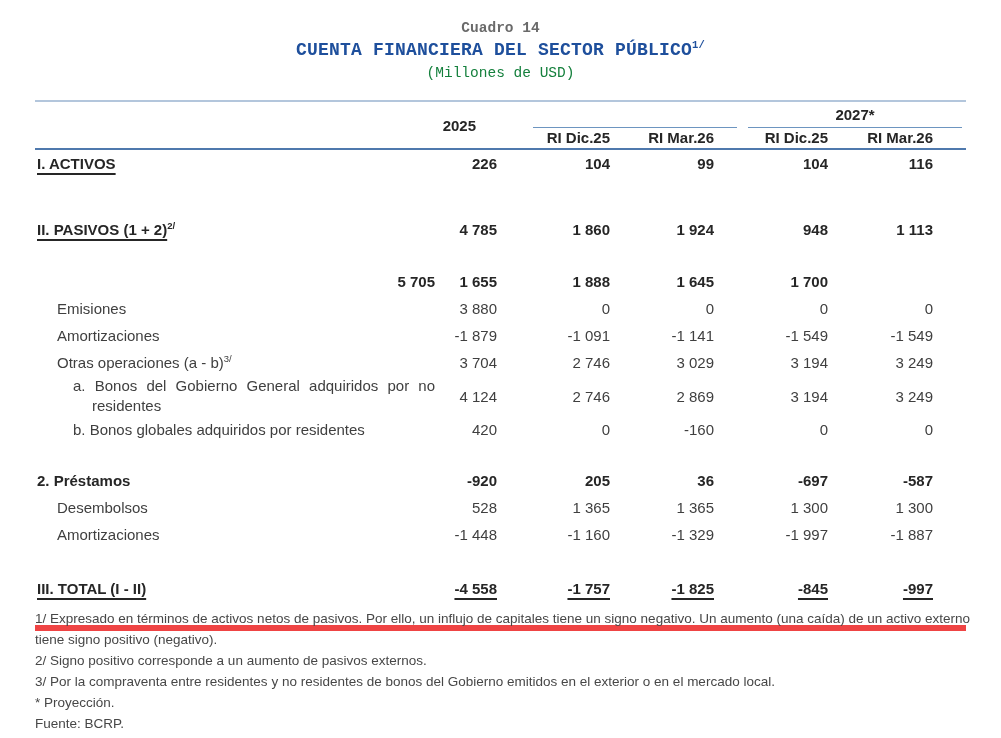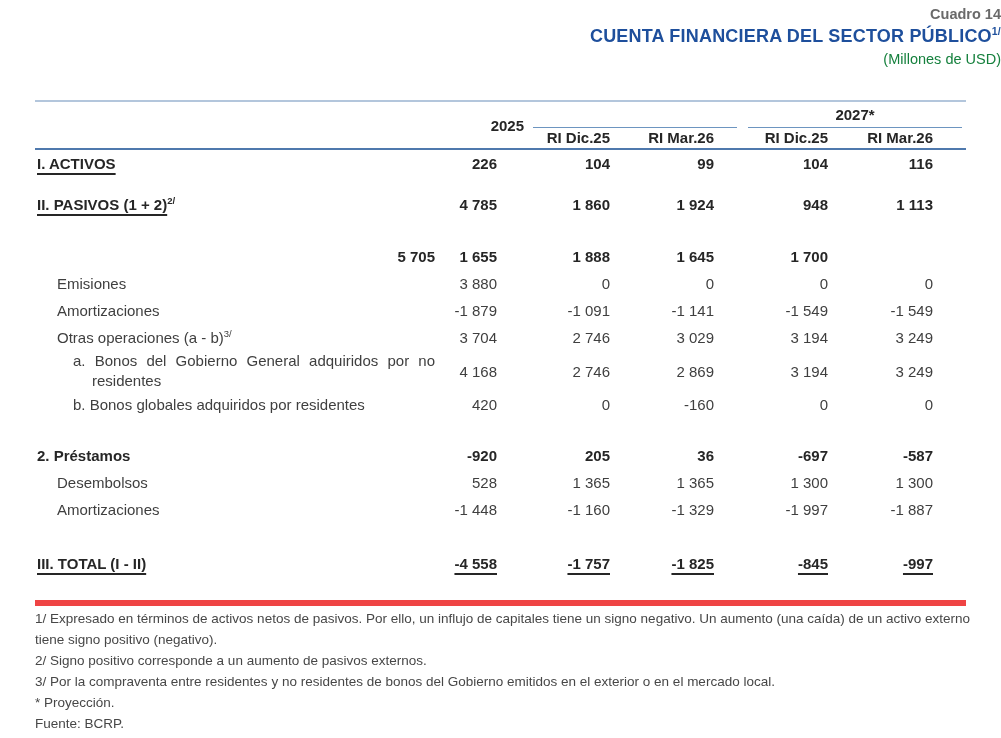--- a/index.html
+++ b/index.html
@@ -7,29 +7,29 @@
   .page {
     position: relative;
     width: 1001px;
     height: 738px;
     background: #ffffff;
     font-family: "Liberation Sans", sans-serif;
     color: #3f3f3f;
     overflow: hidden;
   }
   
-  .titles { text-align: right; padding-top: 4px; }
+  .titles { text-align: center; padding-top: 18px; font-family: Liberation Mono, monospace; }
   .table-number { font-size: 14.5px; font-weight: bold; color: #6a6a6a; line-height: 20px; }
   .table-title { font-size: 18px; font-weight: bold; color: #1e4f9c; line-height: 25px; letter-spacing: 0.2px; }
   .table-title sup { font-size: 10.5px; vertical-align: super; line-height: 0; }
   .table-subtitle { font-size: 14.5px; color: #15803d; line-height: 20px; }
   
   .table-wrap { position: absolute; left: 35px; top: 100px; width: 931px; }
   .thead { position: relative; height: 50px; border-top: 2px solid #b3c6dc; border-bottom: 2px solid #4f79ad; font-weight: bold; color: #262626; font-size: 15px; }
-  .h-2025 { position: absolute; top: 0; right: 442px; height: 46px; display: flex; align-items: center; }
+  .h-2025 { position: absolute; top: 0; right: 490px; height: 46px; display: flex; align-items: center; }
   .h-group { position: absolute; top: 3px; height: 20px; line-height: 20px; text-align: center; }
   .h-group-2026 { left: 498px; width: 204px; }
   .h-group-2027 { left: 713px; width: 214px; }
   .spanline { position: absolute; top: 25px; height: 0; border-top: 1.5px solid #6d95c0; }
   .spanline-2026 { left: 498px; width: 204px; }
   .spanline-2027 { left: 713px; width: 214px; }
   .h-sub { position: absolute; top: 27px; height: 18px; line-height: 18px; }
   .h-sub-1 { right: 356px; }
   .h-sub-2 { right: 252px; }
   .h-sub-3 { right: 138px; }
@@ -86,21 +86,21 @@
         <div class="row style-section ind-0">
       <div class="cell label">
             <span class="lbl-inner"><span class="lbl-text">I. ACTIVOS</span></span>
           </div>
       <div class="cell num"><span>226</span></div>
       <div class="cell num"><span>104</span></div>
       <div class="cell num"><span>99</span></div>
       <div class="cell num"><span>104</span></div>
       <div class="cell num"><span>116</span></div>
     </div>
-        <div class="row style-section ind-0" style="margin-top: 14px;">
+        <div class="row style-section ind-0" style="margin-top: 39px;">
       <div class="cell label">
             <span class="lbl-inner"><span class="lbl-text">II. PASIVOS (1 + 2)</span><sup class="lbl-sup">2/</sup></span>
           </div>
       <div class="cell num"><span>4 785</span></div>
       <div class="cell num"><span>1 860</span></div>
       <div class="cell num"><span>1 924</span></div>
       <div class="cell num"><span>948</span></div>
       <div class="cell num"><span>1 113</span></div>
     </div>
         <div class="row style-bold ind-0" style="margin-top: 25px;">
@@ -137,21 +137,21 @@
       <div class="cell num"><span>3 704</span></div>
       <div class="cell num"><span>2 746</span></div>
       <div class="cell num"><span>3 029</span></div>
       <div class="cell num"><span>3 194</span></div>
       <div class="cell num"><span>3 249</span></div>
     </div>
         <div class="row style-normal ind-2 wrap">
       <div class="cell label">
             <span class="lbl-inner"><span class="lbl-text">a. Bonos del Gobierno General adquiridos por no residentes</span></span>
           </div>
-      <div class="cell num"><span>4 168</span></div>
+      <div class="cell num"><span>4 124</span></div>
       <div class="cell num"><span>2 746</span></div>
       <div class="cell num"><span>2 869</span></div>
       <div class="cell num"><span>3 194</span></div>
       <div class="cell num"><span>3 249</span></div>
     </div>
         <div class="row style-normal ind-2">
       <div class="cell label">
             <span class="lbl-inner"><span class="lbl-text">b. Bonos globales adquiridos por residentes</span></span>
           </div>
       <div class="cell num"><span>420</span></div>

